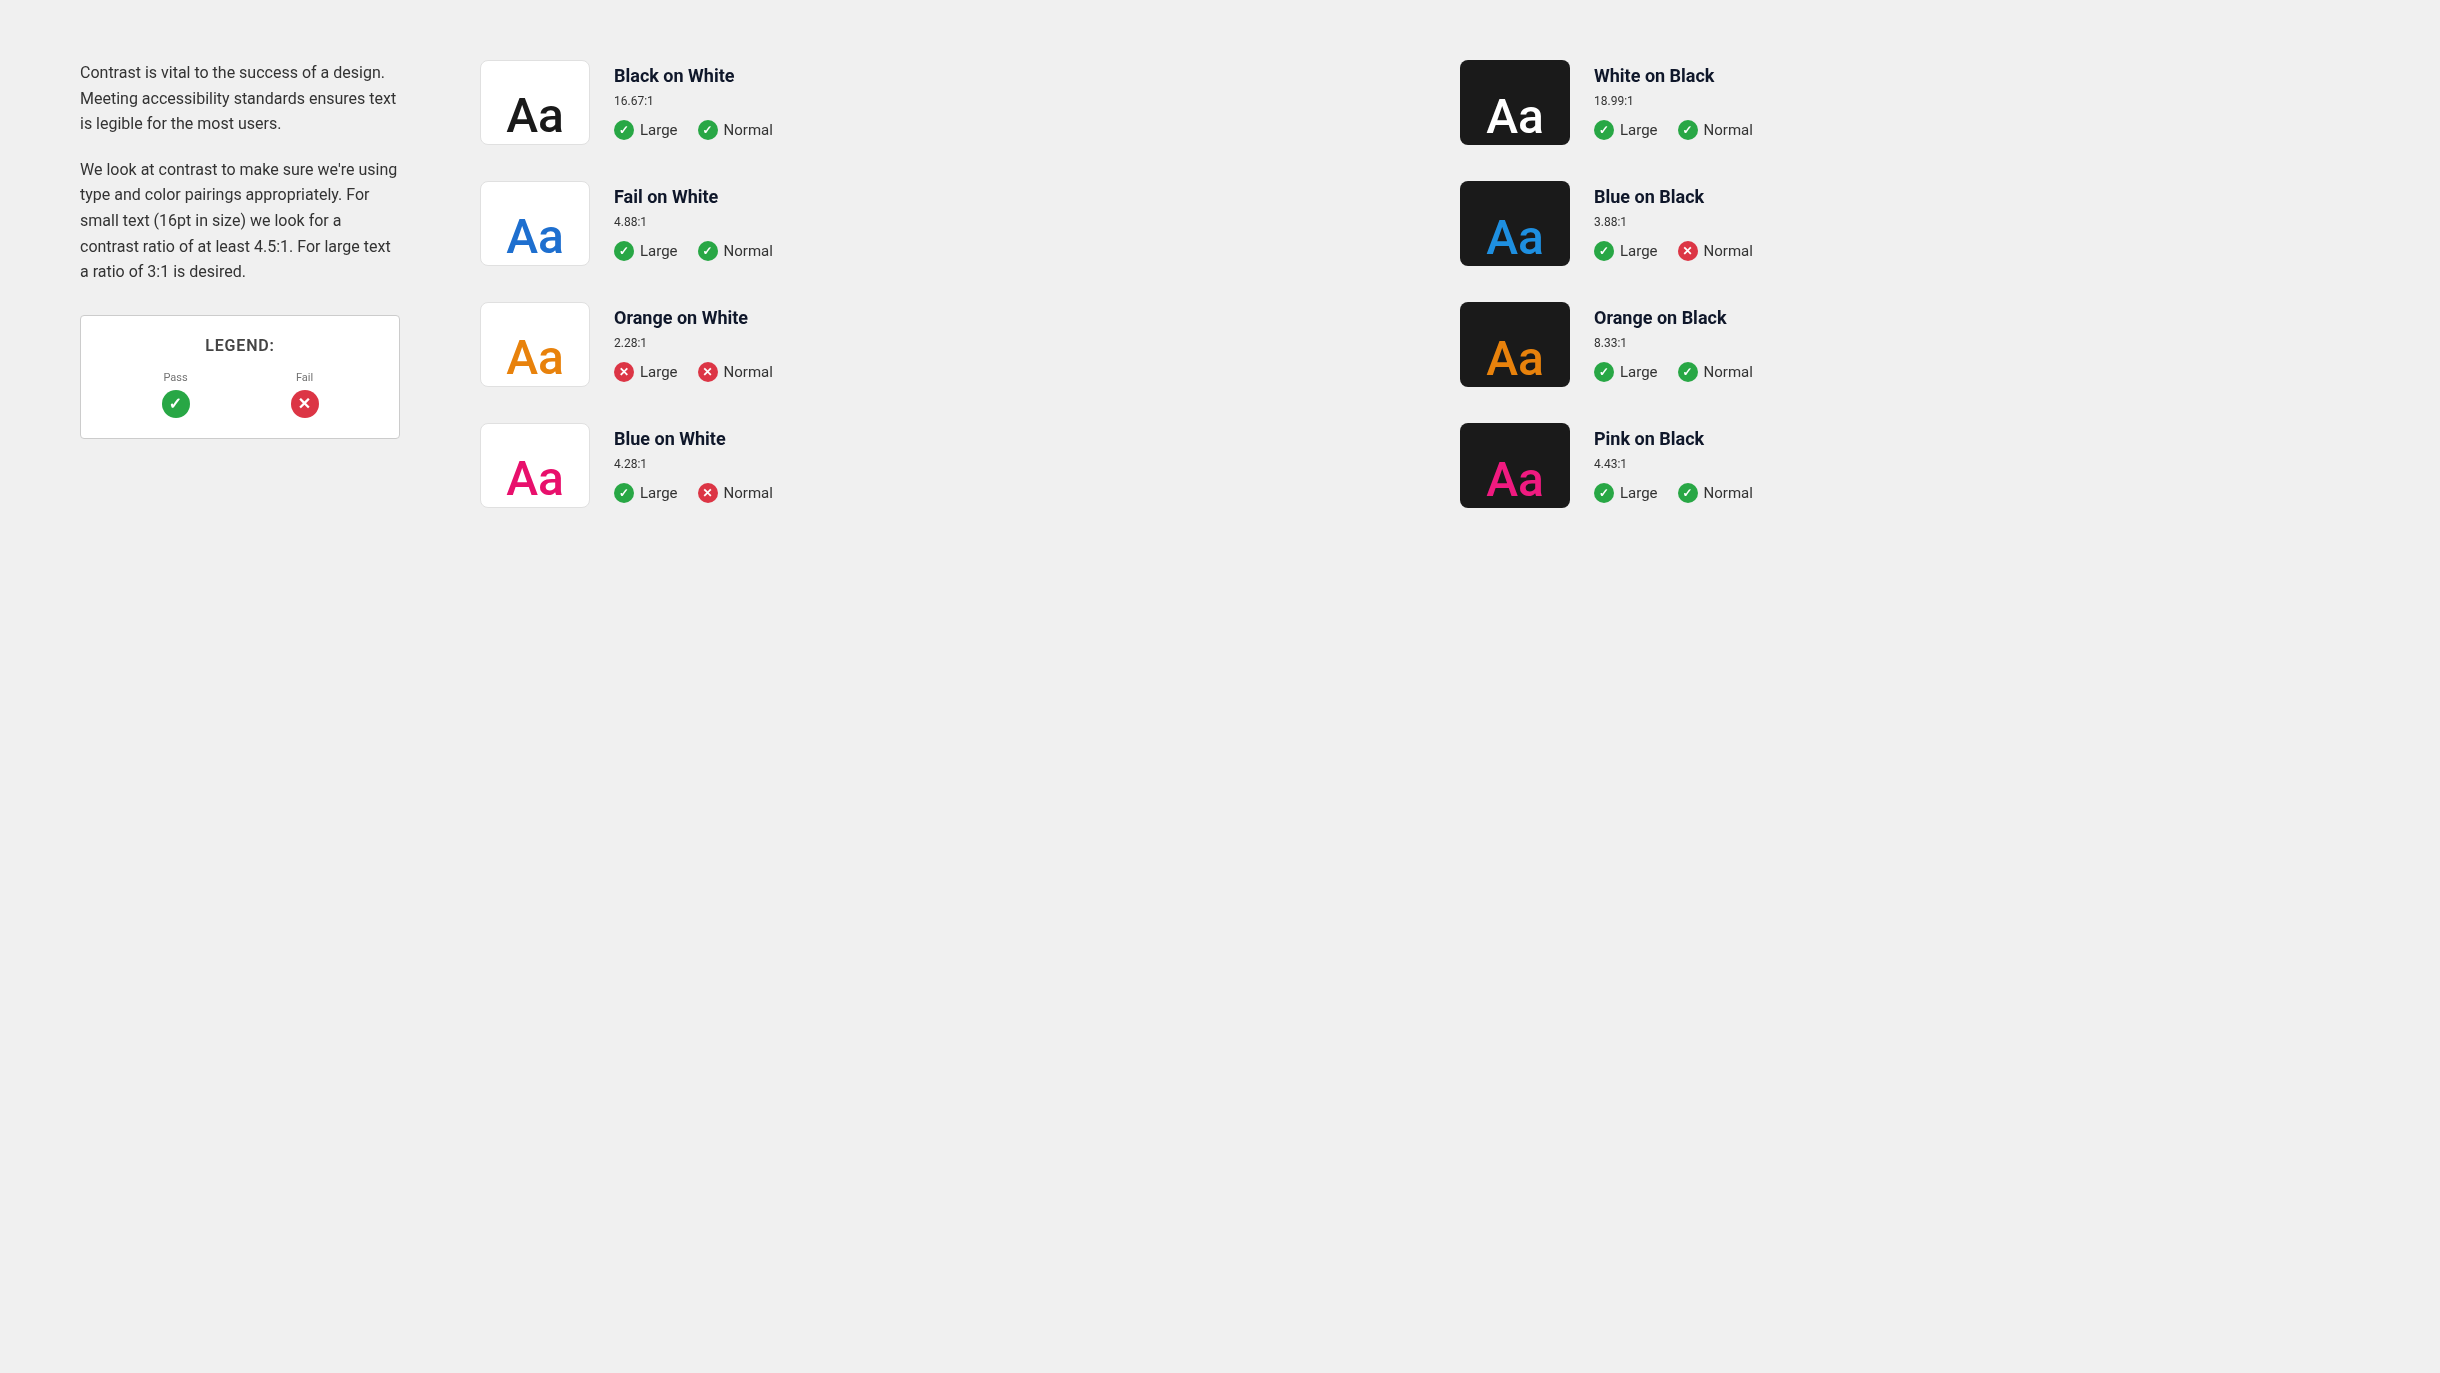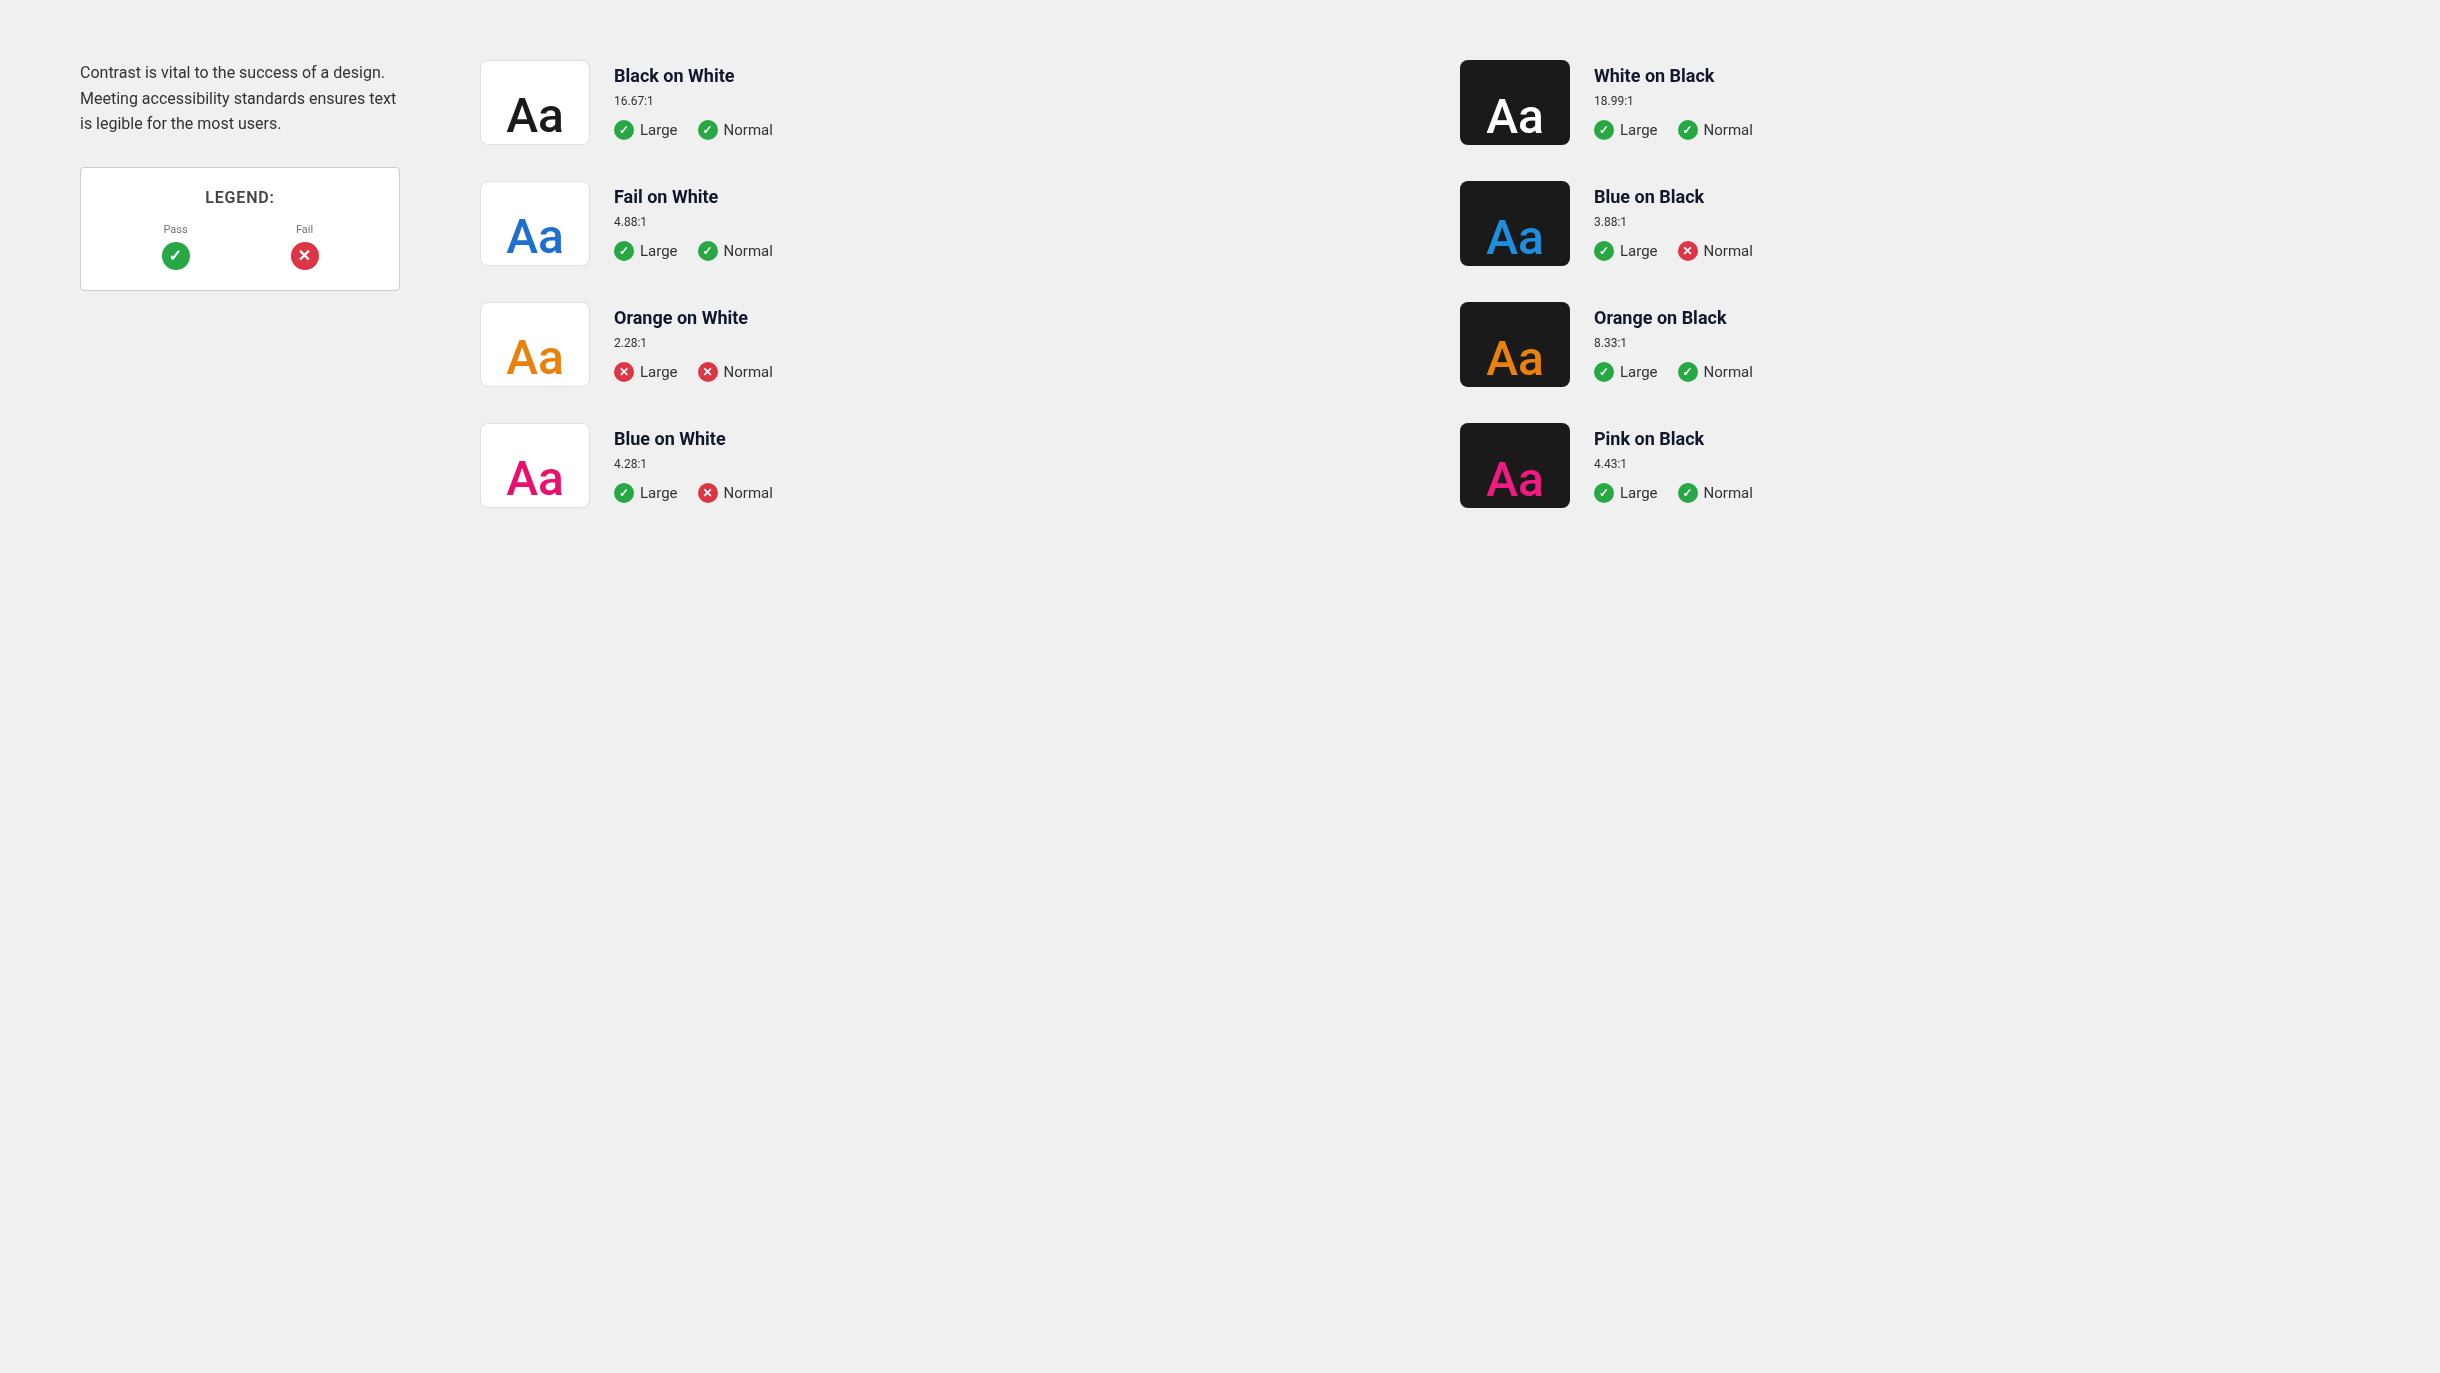--- a/index.html
+++ b/index.html
@@ -173,20 +173,21 @@
     }
   </style>
 </head>
 <body>
 
 <div class="clearfix">
   <div class="left-panel">
 
     <div class="description">
       <p>Contrast is vital to the success of a design. Meeting accessibility standards ensures text is legible for the most users.</p>
+      <p>We look at contrast to make sure we're using type and color pairings appropriately. For small text (16pt in size) we look for a contrast ratio of at least 4.5:1. For large text a ratio of 3:1 is desired.</p>
     </div>
 
     <div class="legend-box">
       <div class="legend-title">LEGEND:</div>
       <div class="legend-items">
         <div class="legend-item">
           <span class="legend-label">Pass</span>
           <div class="icon-pass">✓</div>
         </div>
         <div class="legend-item">

